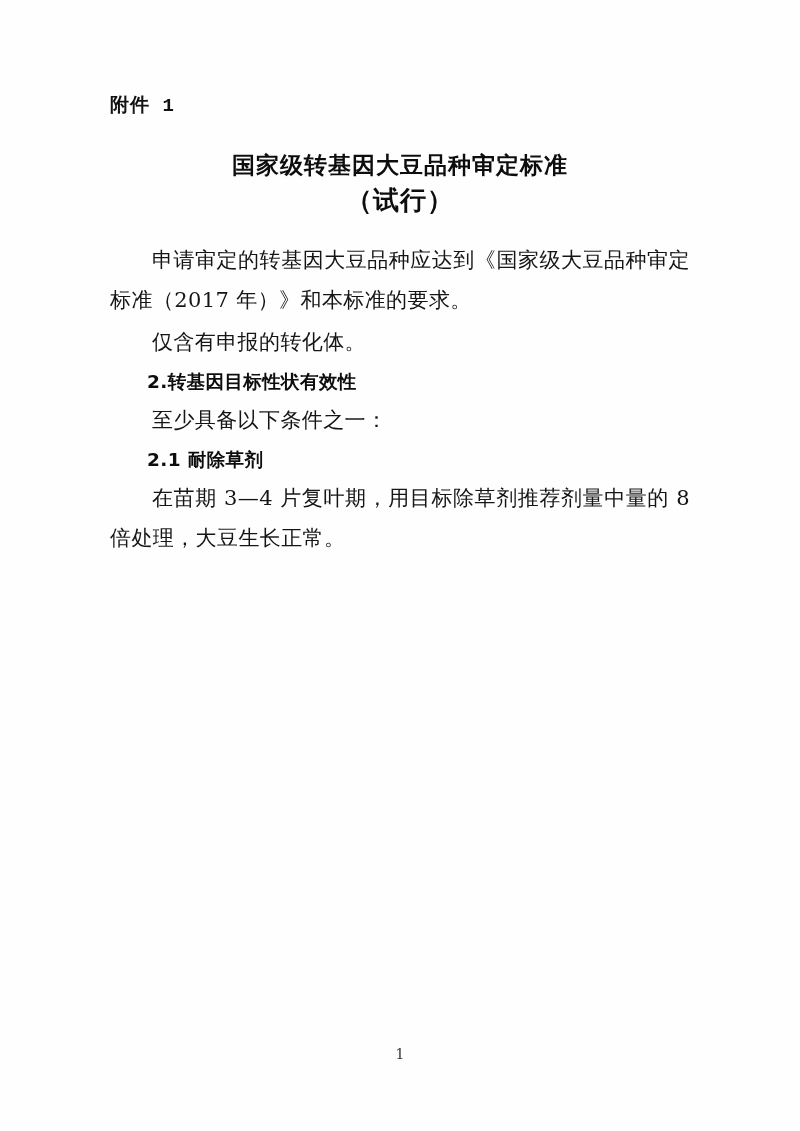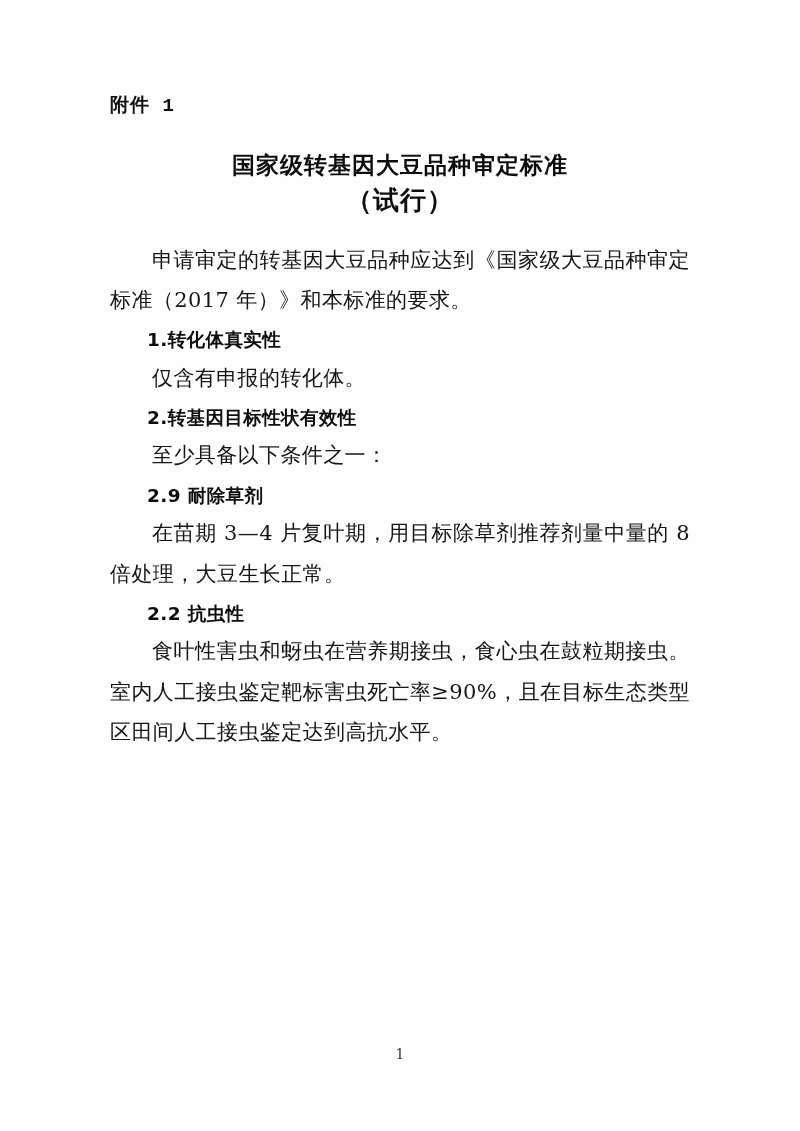--- a/index.html
+++ b/index.html
@@ -88,38 +88,33 @@
   <div class="content">
 
     <div class="attachment-label">附件 1</div>
 
     <div class="doc-title">国家级转基因大豆品种审定标准</div>
     <div class="doc-subtitle">（试行）</div>
 
     <p class="body-text">申请审定的转基因大豆品种应达到《国家级大豆品种审定标准（2017 年）》和本标准的要求。</p>
 
     <div class="block">
-      <h3 class="heading">1.转化体真实性</h3>
       <p class="body-text">仅含有申报的转化体。</p>
     </div>
 
     <div class="block">
       <h3 class="heading">2.转基因目标性状有效性</h3>
       <p class="body-text">至少具备以下条件之一：</p>
     </div>
 
     <div class="block">
-      <h3 class="heading">2.9 耐除草剂</h3>
+      <h3 class="heading">2.1 耐除草剂</h3>
       <p class="body-text">在苗期 3—4 片复叶期，用目标除草剂推荐剂量中量的 8 倍处理，大豆生长正常。</p>
     </div>
 
-    <div class="block">
-      <h3 class="heading">2.2 抗虫性</h3>
-      <p class="body-text">食叶性害虫和蚜虫在营养期接虫，食心虫在鼓粒期接虫。室内人工接虫鉴定靶标害虫死亡率≥90%，且在目标生态类型区田间人工接虫鉴定达到高抗水平。</p>
-    </div>
 
     <div class="block">
     </div>
 
   </div>
 
   <div class="page-number">1</div>
 </div>
 
 </body></html>

